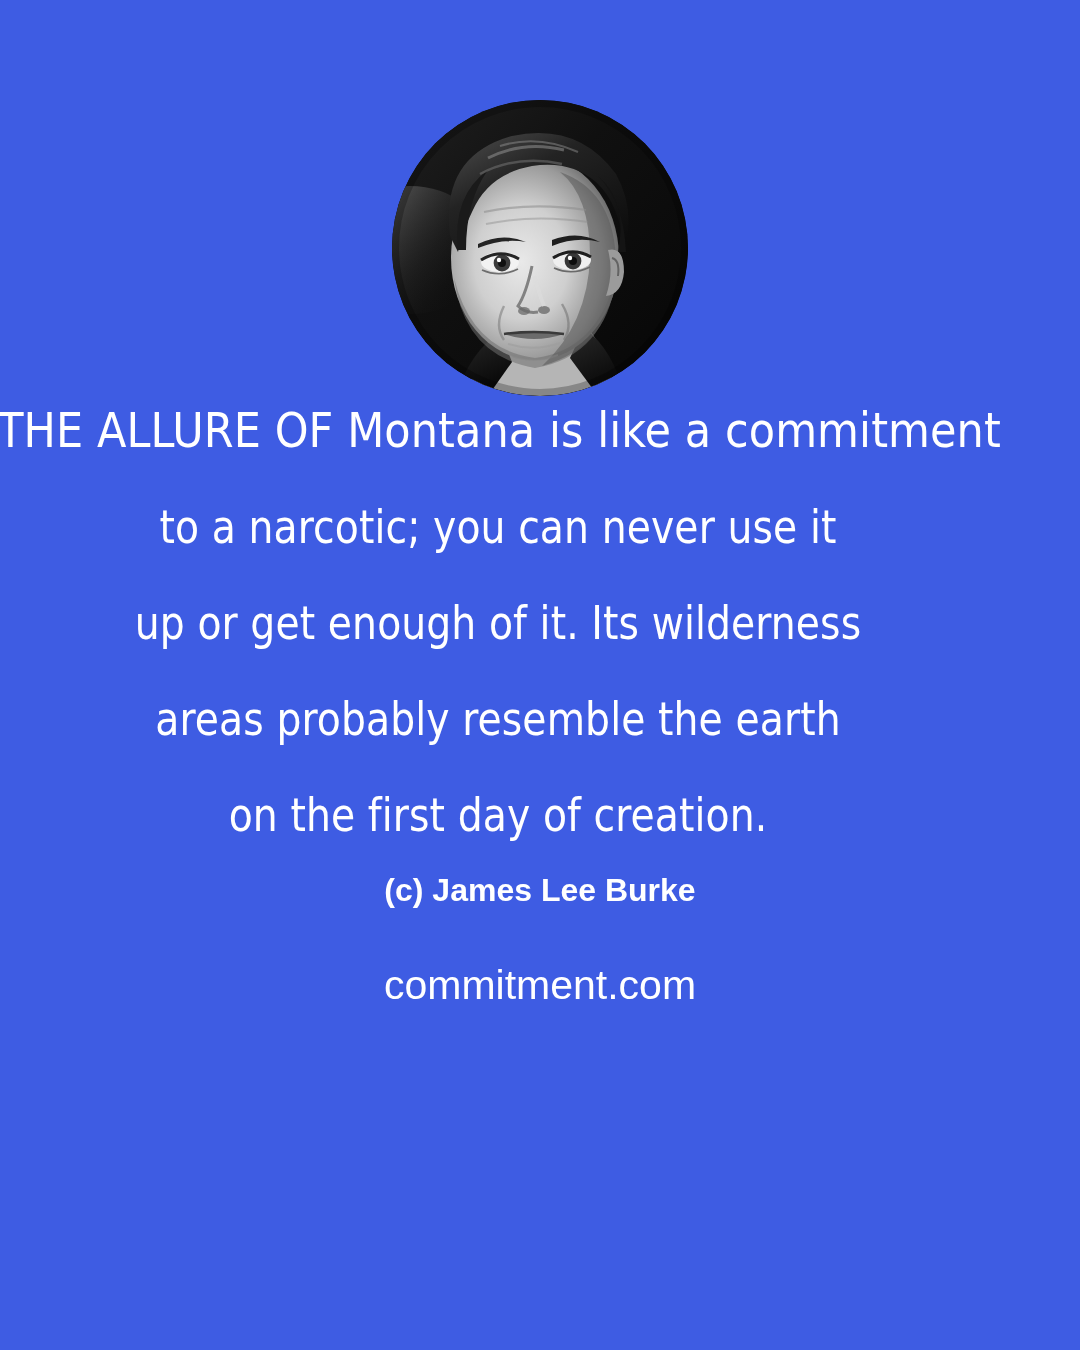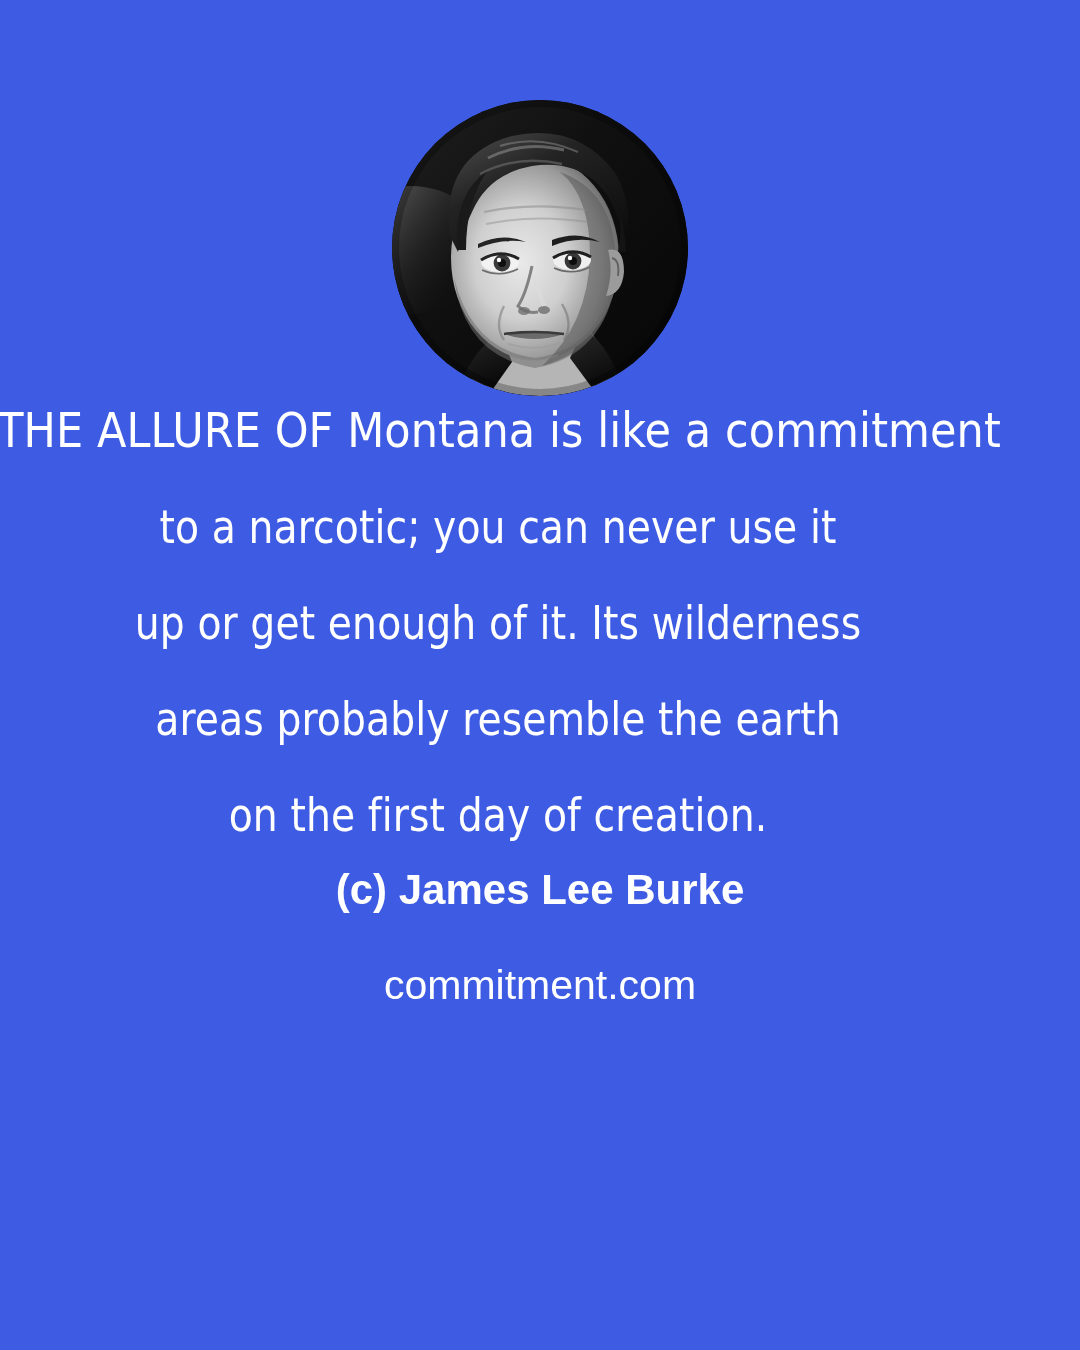--- a/index.html
+++ b/index.html
@@ -64,21 +64,21 @@
 
   
   #attribution {
     position: absolute;
     left: 0;
     top: 862px;
     width: 1080px;
     text-align: center;
     color: #FFFFFF;
     font-family: "Liberation Sans", sans-serif;
-    font-size: 42px;
+    font-size: 32px;
     font-weight: 700;
     line-height: 56px;
     white-space: nowrap;
   }
 
   
   #source {
     position: absolute;
     left: 0;
     top: 957px;

